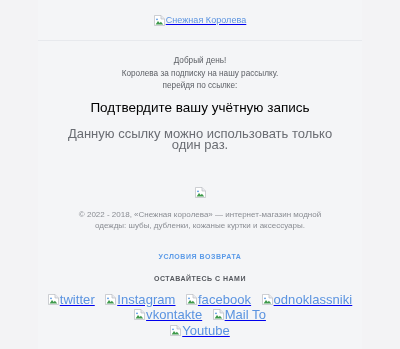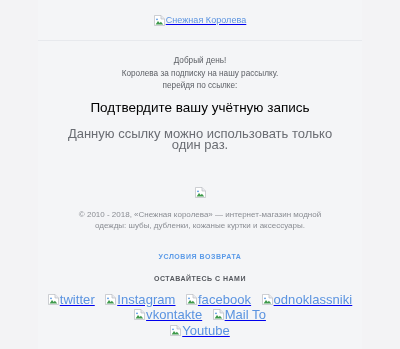--- a/index.html
+++ b/index.html
@@ -211,21 +211,21 @@
             <path d="M7.0 0.5 L7.0 4.0 L10.5 4.0" fill="#e9eaee" stroke="#b9bcc2" stroke-width="0.7"></path>
             <path d="M1.6 9.4 L4.0 5.9 L5.7 8.1 L6.9 6.8 L9.3 9.4 Z" fill="#3f9a4c"></path>
             <circle cx="3.0" cy="4.3" r="0.85" fill="#4a90e2"></circle>
           </svg>
         </span>
         <span class="alt"></span>
       </a>
     </div>
 
     <p class="copyright">
-      <span class="l">© 2010 - 2018, «Снежная королева» — интернет-магазин модной</span>
+      <span class="l">© 2022 - 2018, «Снежная королева» — интернет-магазин модной</span>
       <span class="l">одежды: шубы, дубленки, кожаные куртки и аксессуары.</span>
     </p>
 
     <div class="returns-wrap">
       <a class="returns-link" href="#">УСЛОВИЯ ВОЗВРАТА</a>
     </div>
 
     <div class="stay">ОСТАВАЙТЕСЬ С НАМИ</div>
 
     <div class="social">

